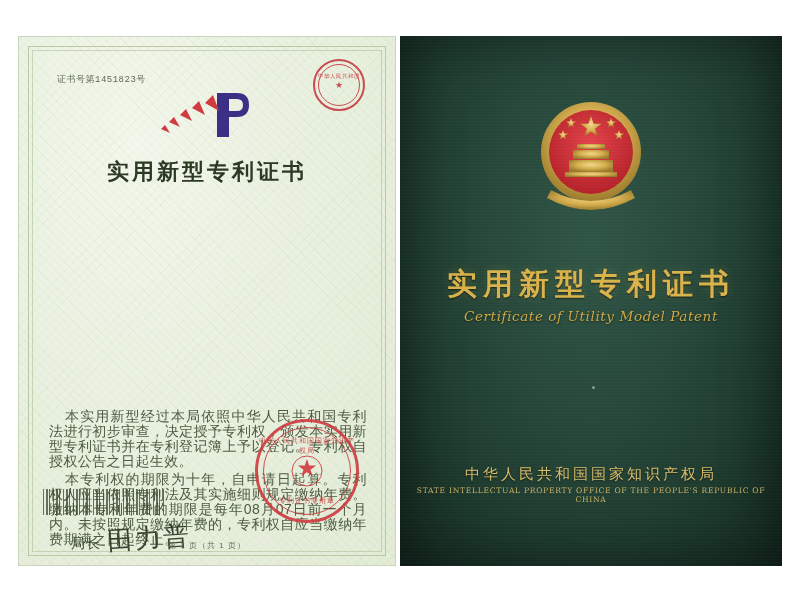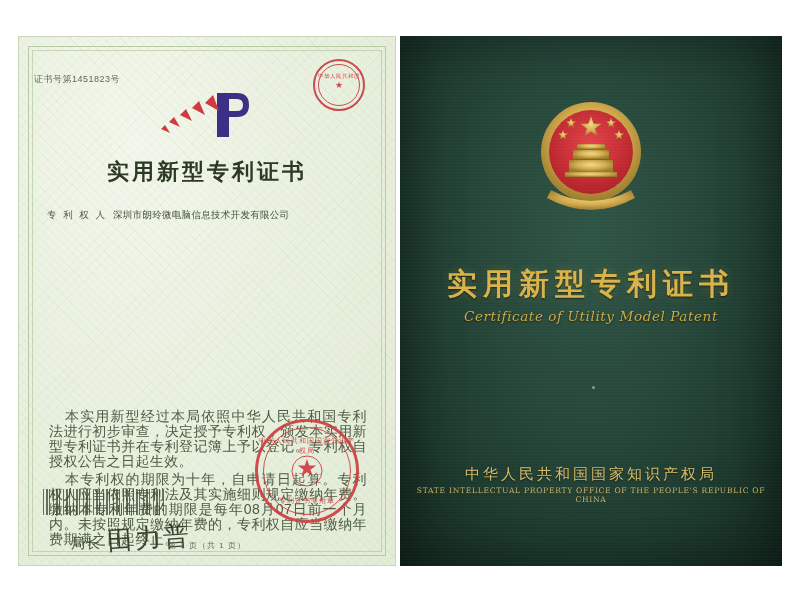--- a/index.html
+++ b/index.html
@@ -50,26 +50,27 @@
   }
   .cert-left .inner-border2 {
     position: absolute;
     left: 13px; top: 13px; right: 13px; bottom: 13px;
     border: 1px solid rgba(160,185,140,0.5);
     pointer-events: none;
   }
 
   .cert-no {
     position: absolute;
-    left: 15px;
+    left: 38px;
     top: 36px;
     font-size: 9px;
     color: #5d6b52;
     letter-spacing: 0.5px;
     white-space: nowrap;
+    font-family: Liberation Mono, monospace;
   }
 
   
   .seal-top {
     position: absolute;
     right: 30px;
     top: 22px;
     width: 52px;
     height: 52px;
     border-radius: 50%;
@@ -364,24 +365,20 @@
         <path d="M40 12 L46 26 L33 19 Z" fill="#cf3b3f"></path>
         <path d="M27 20 L33 32 L21 26 Z" fill="#cf3b3f"></path>
         <path d="M15 28 L21 38 L10 33 Z" fill="#cf3b3f"></path>
         <path d="M6 36 L11 44 L2 40 Z" fill="#cf3b3f"></path>
       </svg>
     </div>
 
     <div class="cert-title">实用新型专利证书</div>
 
     <div class="field-list">
-      <div class="field-row">
-        <span class="field-label">专 利 权 人</span>
-        <span class="field-value">深圳市朗玲微电脑信息技术开发有限公司</span>
-      </div>
     </div>
 
     <div class="body-text">
       <p>本实用新型经过本局依照中华人民共和国专利法进行初步审查，决定授予专利权，颁发本实用新型专利证书并在专利登记簿上予以登记。专利权自授权公告之日起生效。</p>
       <p>本专利权的期限为十年，自申请日起算。专利权人应当依照专利法及其实施细则规定缴纳年费。缴纳本专利年费的期限是每年08月07日前一个月内。未按照规定缴纳年费的，专利权自应当缴纳年费期满之日起终止。</p>
     </div>
 
     <div class="barcode"></div>
 
     <div class="sign-row">局长</div>

